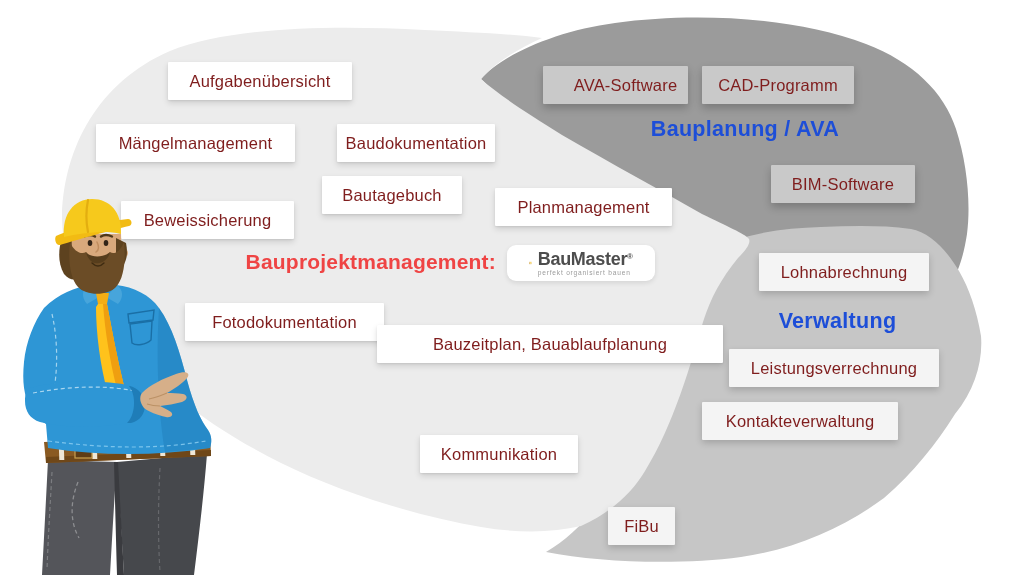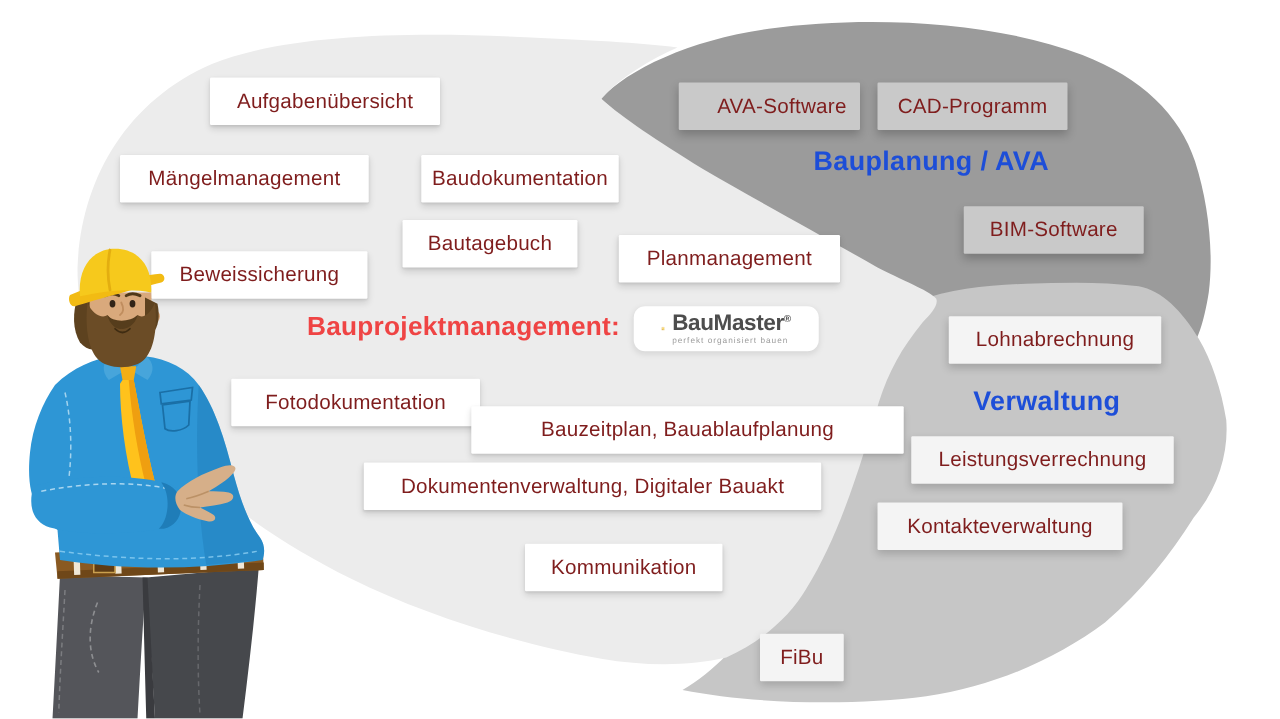--- a/index.html
+++ b/index.html
@@ -114,21 +114,20 @@
   </div>
 
   <div class="pill light" style="left:168px;top:62px;width:184px;">Aufgabenübersicht</div>
   <div class="pill light" style="left:96px;top:124px;width:199px;">Mängelmanagement</div>
   <div class="pill light" style="left:337px;top:124px;width:158px;">Baudokumentation</div>
   <div class="pill light" style="left:121px;top:201px;width:173px;">Beweissicherung</div>
   <div class="pill light" style="left:322px;top:176px;width:140px;">Bautagebuch</div>
   <div class="pill light" style="left:495px;top:188px;width:177px;">Planmanagement</div>
   <div class="pill light" style="left:185px;top:303px;width:199px;">Fotodokumentation</div>
   <div class="pill light" style="left:377px;top:303px;width:346px;margin-top:22px;">Bauzeitplan, Bauablaufplanung</div>
-  <div class="pill light" style="left:291px;top:370px;width:366px;">Dokumentenverwaltung, Digitaler Bauakt</div>
   <div class="pill light" style="left:420px;top:435px;width:158px;">Kommunikation</div>
 
   <div class="pill gray" style="left:543px;top:66px;width:125px;padding-left:20px;">AVA-Software</div>
   <div class="pill gray" style="left:702px;top:66px;width:152px;">CAD-Programm</div>
   <div class="pill gray" style="left:771px;top:165px;width:144px;text-align:right;">BIM-Software</div>
 
   <div class="pill offwhite" style="left:759px;top:253px;width:170px;">Lohnabrechnung</div>
   <div class="pill offwhite" style="left:729px;top:349px;width:210px;">Leistungsverrechnung</div>
   <div class="pill offwhite" style="left:702px;top:402px;width:196px;">Kontakteverwaltung</div>
   <div class="pill offwhite" style="left:608px;top:507px;width:67px;">FiBu</div>

